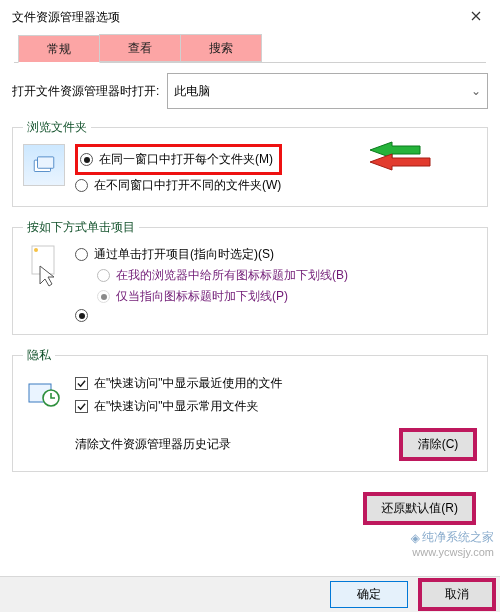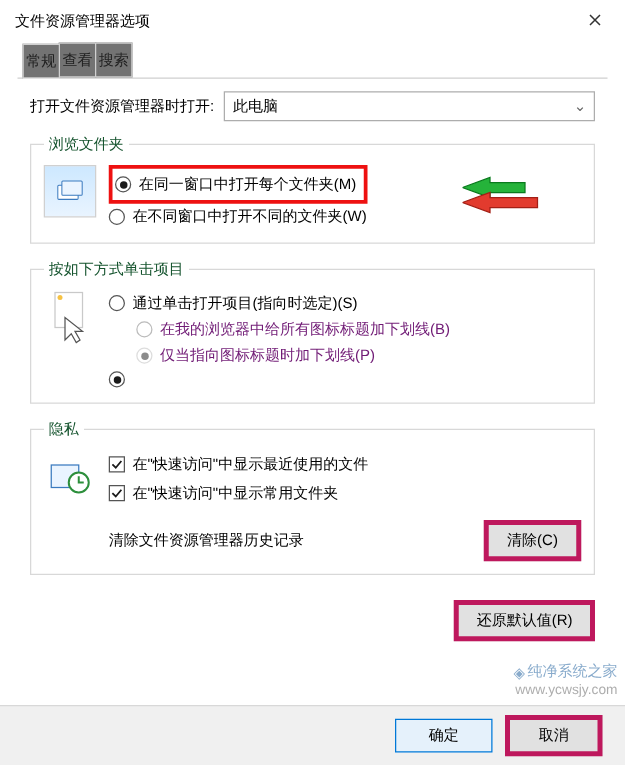--- a/index.html
+++ b/index.html
@@ -4,29 +4,29 @@
 <style>
 * { box-sizing: border-box; font-family: "Microsoft YaHei", "Segoe UI", Tahoma, sans-serif; font-size: 12px; }
 body { margin: 0; background: #fff; width: 500px; height: 612px; position: relative; overflow: hidden; }
 
 .titlebar { display: flex; align-items: flex-end; justify-content: space-between; padding: 6px 10px 4px 12px; background: #fff; }
 .titlebar .title { color: #000; }
 .titlebar .close { width: 28px; height: 20px; display: flex; align-items: center; justify-content: center; }
 .titlebar .close svg { width: 10px; height: 10px; }
 
 .tabs { display: flex; align-items: flex-end; padding-left: 18px; margin-top: 4px; }
-.tab { padding: 5px 2px 4px; border: 1px solid #d0d0d0; background: #737373; margin-right: -1px; position: relative; color: #222; font-family: Liberation Mono, monospace; }
+.tab { padding: 5px 28px 4px; border: 1px solid #d0d0d0; background: #fca5a5; margin-right: -1px; position: relative; color: #222; font-family: Liberation Mono, monospace; }
 .tab.active { border-bottom-color: #fff; top: 1px; z-index: 2; }
 .tab-panel-line { border-top: 1px solid #d0d0d0; margin: 0 14px; }
 
-.content { padding: 10px 24px 8px; }
+.content { padding: 10px 12px 8px; }
 
 .row-openwith { display: flex; align-items: center; margin-bottom: 10px; }
 .row-openwith .lbl { margin-right: 8px; }
-.row-openwith .select { flex: 1; border: 1px solid #adadad; height: 24px; display: flex; align-items: center; justify-content: space-between; padding: 0 6px; background: #fff; }
+.row-openwith .select { flex: 1; border: 1px solid #adadad; height: 36px; display: flex; align-items: center; justify-content: space-between; padding: 0 6px; background: #fff; }
 .row-openwith .select .cv { color: #000; }
 .row-openwith .select .chev { color: #666; }
 
 fieldset { border: 1px solid #d8d8d8; padding: 8px 10px 10px; margin: 0 0 12px; }
 fieldset > legend { padding: 0 4px; color: #14532d; }
 
 .browse-row { display: flex; align-items: flex-start; }
 .icon-box { width: 42px; height: 42px; border: 1px solid #d0d0d0; background: linear-gradient(#cde8ff,#e9f4ff); display: flex; align-items: center; justify-content: center; margin-right: 10px; }
 .icon-box svg { width: 26px; height: 26px; }
 .browse-opts { flex: 1; }
@@ -49,21 +49,21 @@
 .priv-icon svg { width: 34px; height: 34px; }
 .chk { display: flex; align-items: center; padding: 3px 0; }
 .chk .box { width: 13px; height: 13px; border: 1px solid #555; margin-right: 6px; background: #fff; display: flex; align-items: center; justify-content: center; }
 .chk .box svg { width: 9px; height: 9px; }
 .clear-row { display: flex; align-items: center; justify-content: space-between; margin-top: 10px; padding-left: 52px; }
 
 .btn { border: 4px solid #be185d; background: #e1e1e1; padding: 4px 14px; min-width: 78px; text-align: center; }
 .btn.primary { border: 1px solid #0078d7; background: #e5f1fb; }
 .restore-row { display: flex; justify-content: flex-end; padding: 0 24px 10px; }
 
-.footer { position: absolute; left: 0; right: 0; bottom: 0; border-top: 1px solid #d8d8d8; background: #f0f0f0; height: 48px; display: flex; align-items: center; justify-content: flex-end; gap: 10px; padding-right: 18px; }
+.footer { position: absolute; left: 0; right: 0; bottom: 0; border-top: 1px solid #d8d8d8; background: #f0f0f0; height: 36px; display: flex; align-items: center; justify-content: flex-end; gap: 10px; padding-right: 4px; }
 
 .arrows { position: absolute; left: 370px; top: 138px; pointer-events: none; }
 .arrows svg { width: 70px; height: 36px; }
 
 .watermark { position: absolute; right: 6px; bottom: 54px; display: flex; flex-direction: column; align-items: flex-end; opacity: 0.55; }
 .watermark .w1 { color: #2766a2; font-size: 12px; display: flex; align-items: center; gap: 2px; }
 .watermark .w2 { color: #6a6a6a; font-size: 11px; }
 </style>
 </head>
 <body>

